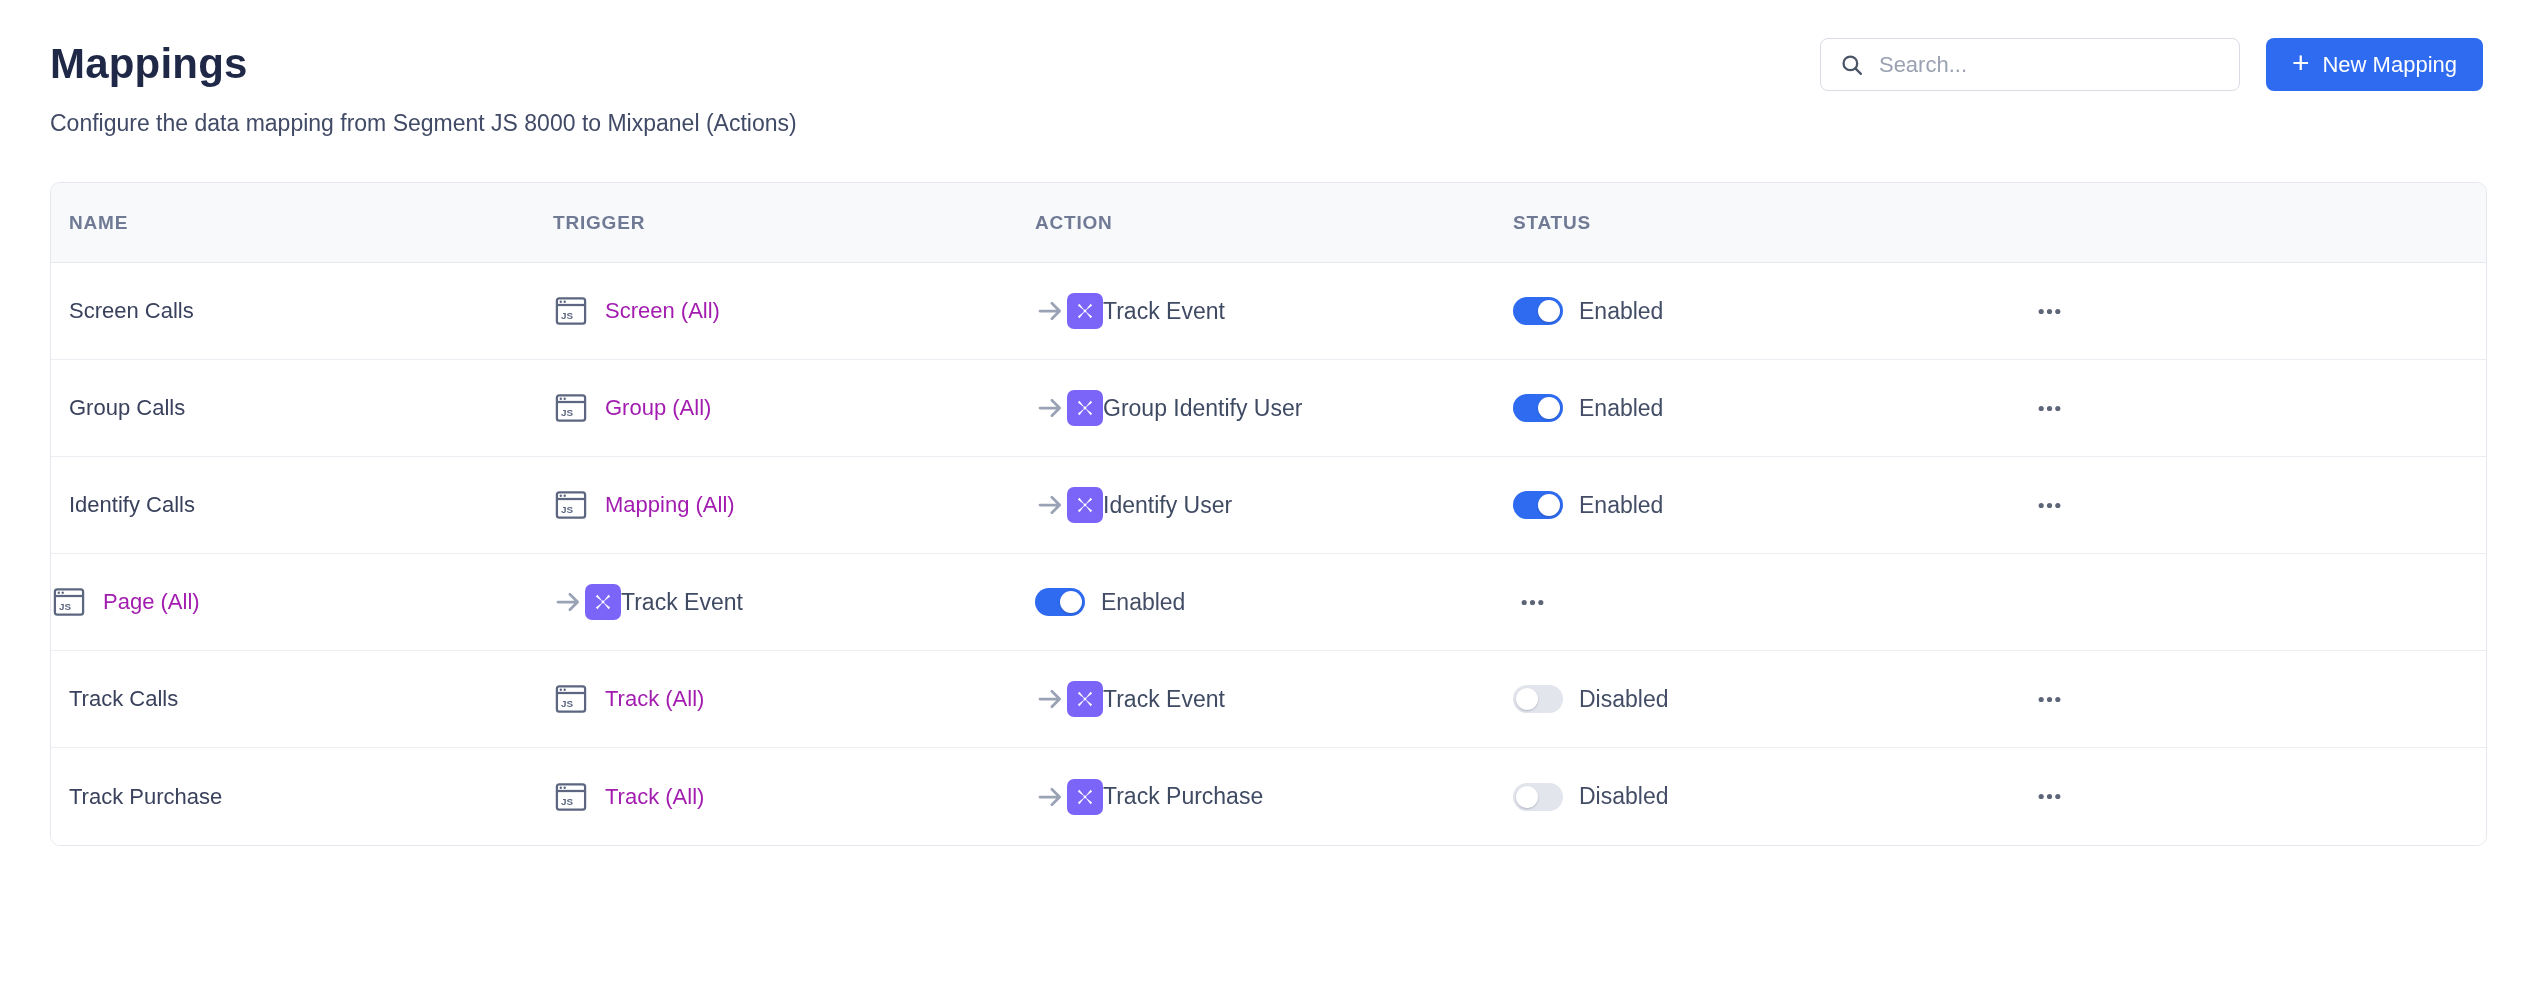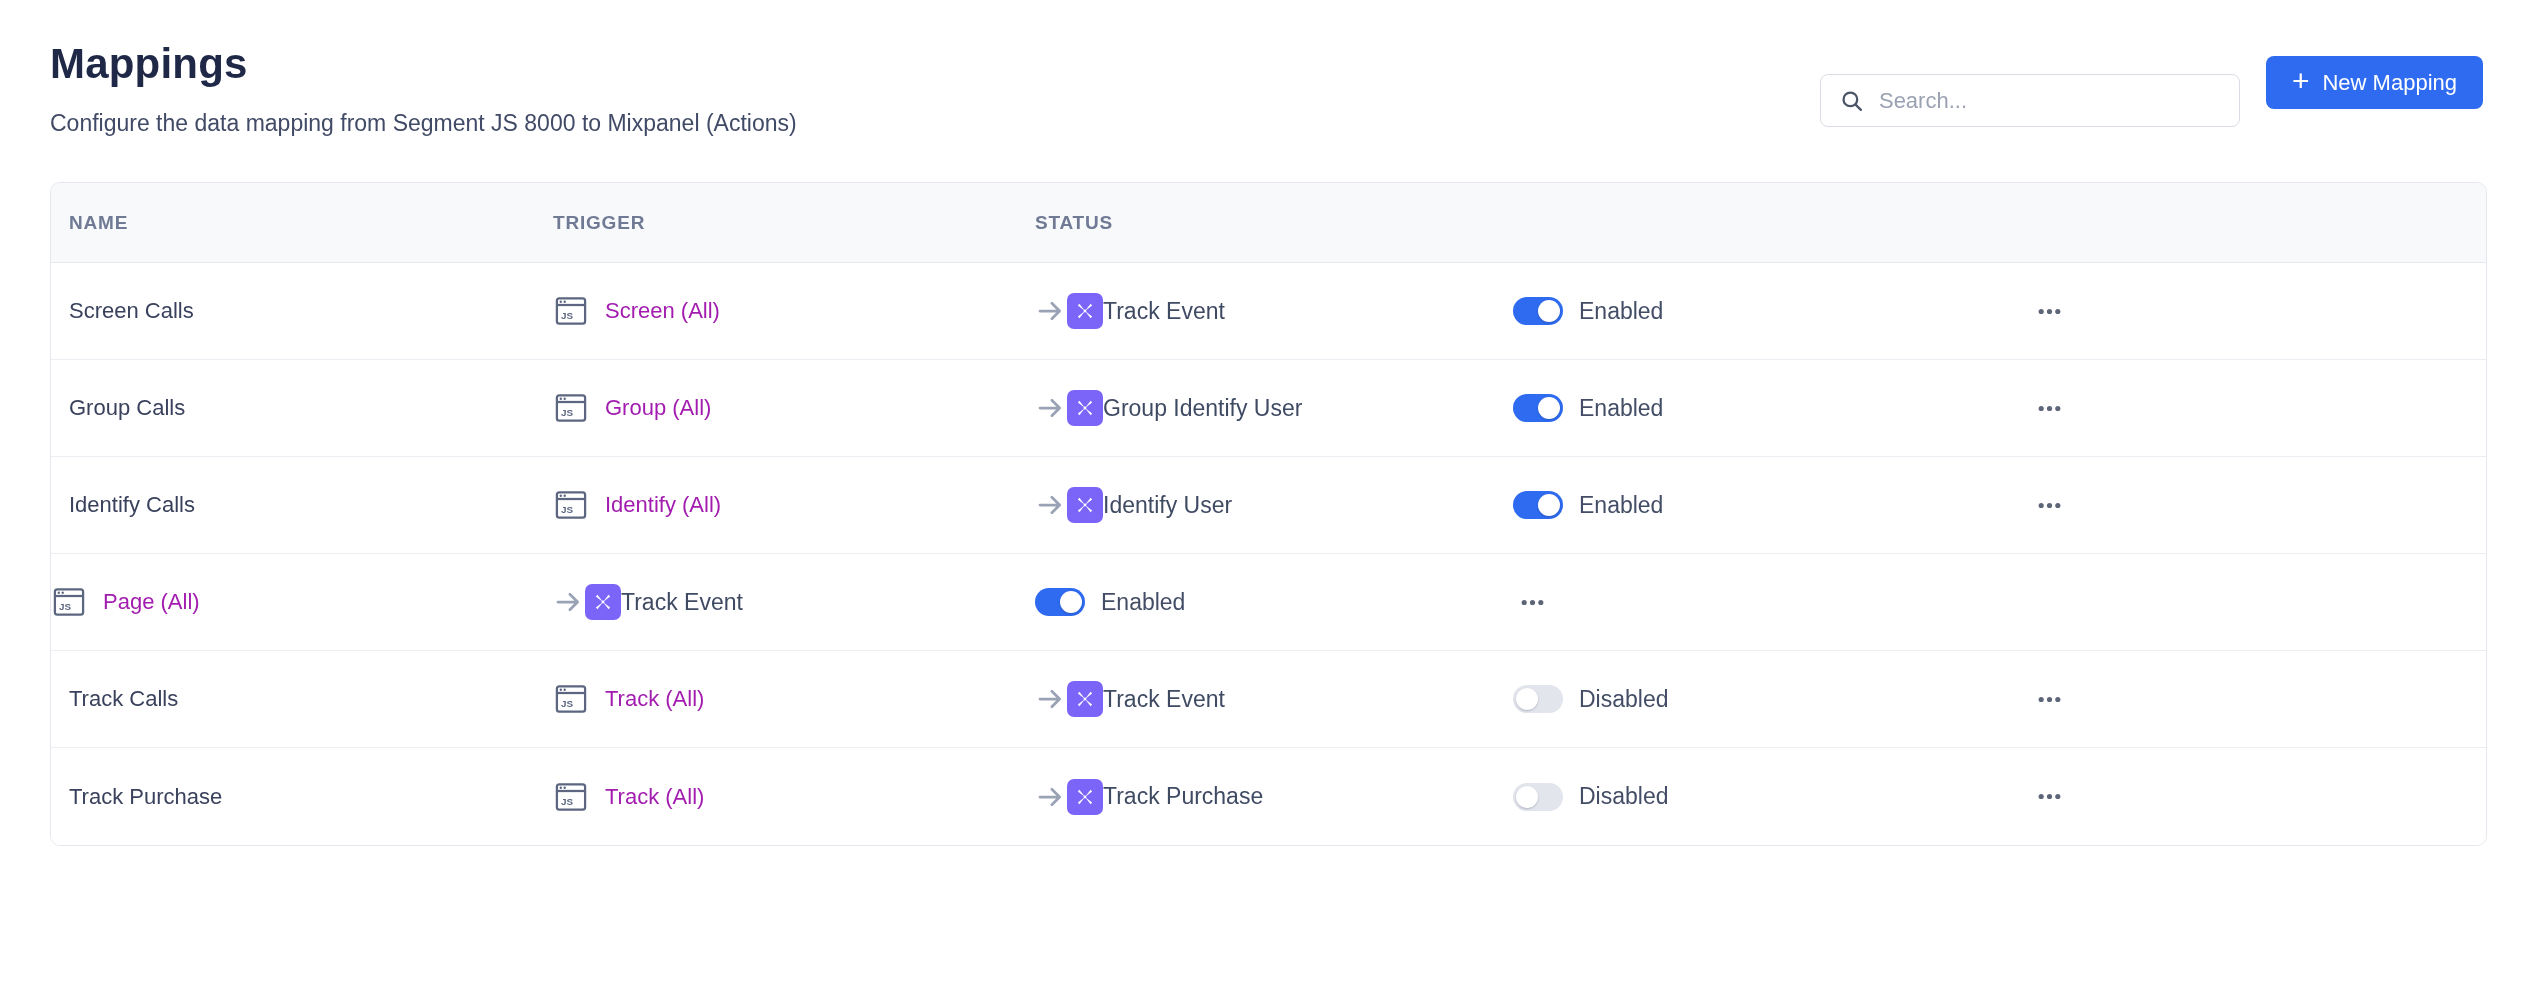--- a/index.html
+++ b/index.html
@@ -8,21 +8,21 @@
 
   .page { position:relative; width:2532px; height:1004px; }
 
   
   .topbar { position:relative; padding:40px 49px 0 50px; }
   .page-title { font-size:42px; font-weight:700; color:#1f2947; letter-spacing:.2px; }
   .page-subtitle { margin-top:22px; font-size:23px; color:#414a66; }
 
   .controls { position:absolute; top:38px; right:49px; display:flex; gap:26px; align-items:center; }
   .search { display:flex; align-items:center; gap:14px; width:420px; height:53px;
-    border:1.5px solid #d9dce3; border-radius:8px; background:#fff; padding:0 18px;margin-top:36px; }
+    border:1.5px solid #d9dce3; border-radius:8px; background:#fff; padding:0 18px; }
   .search svg { flex:0 0 auto; }
   .search input { border:none; outline:none; flex:1; font-size:22px; color:#39415c;
     font-family:"Liberation Sans", sans-serif; background:transparent; }
   .search input::placeholder { color:#9aa1b2; }
 
   .btn-primary { display:flex; align-items:center; gap:13px; height:53px; padding:0 26px;
     background:var(--accent-blue,#2e6bf0); color:#fff; border:none; border-radius:8px;
     font-size:22px; font-family:"Liberation Sans", sans-serif; cursor:pointer; }
   .btn-primary .plus { font-size:30px; font-weight:400; line-height:1; margin-top:-3px; }
 
@@ -82,20 +82,21 @@
         <span class="plus">+</span>
         <span>New Mapping</span>
       </button>
     </div>
   </header>
 
   <section class="table">
     <div class="thead grid-cols">
       <div class="th first">Name</div>
       <div class="th">Trigger</div>
+      <div class="th">Action</div>
       <div class="th">Status</div>
       <div class="th"></div>
     </div>
     <div class="tbody">
   <div class="row grid-cols">
     <div class="cell name">
       <span>Screen Calls</span>
     </div>
     <div class="cell trigger">
       <span class="js-icon">
@@ -200,21 +201,21 @@
     <div class="cell trigger">
       <span class="js-icon">
         <svg width="36" height="36" viewBox="0 0 24 24" fill="none">
           <rect x="2.6" y="3.6" width="18.8" height="16.8" rx="1.6" stroke="#5c6680" stroke-width="1.5"></rect>
           <line x1="2.6" y1="8" x2="21.4" y2="8" stroke="#5c6680" stroke-width="1.5"></line>
           <circle cx="5.2" cy="5.8" r="0.8" fill="#5c6680"></circle>
           <circle cx="7.8" cy="5.8" r="0.8" fill="#5c6680"></circle>
           <text x="5.4" y="17.6" font-size="6.6" font-weight="700" fill="#5c6680" font-family="Liberation Sans, sans-serif">JS</text>
         </svg>
       </span>
-      <span>Identify (All)</span>
+      <span>Mapping (All)</span>
     </div>
     <div class="cell action">
       <span class="arrow-icon">
         <svg width="30" height="30" viewBox="0 0 24 24" fill="none">
           <path d="M4 12h15M13.5 5.8l6.2 6.2-6.2 6.2" stroke="#9aa3b5" stroke-width="2.2" stroke-linecap="round" stroke-linejoin="round"></path>
         </svg>
       </span>
       <span class="mx-icon">
         <svg width="22" height="22" viewBox="0 0 24 24" fill="#ffffff">
           <path d="M12 12 L4.2 5.9 L5.9 4.2 Z"></path>

